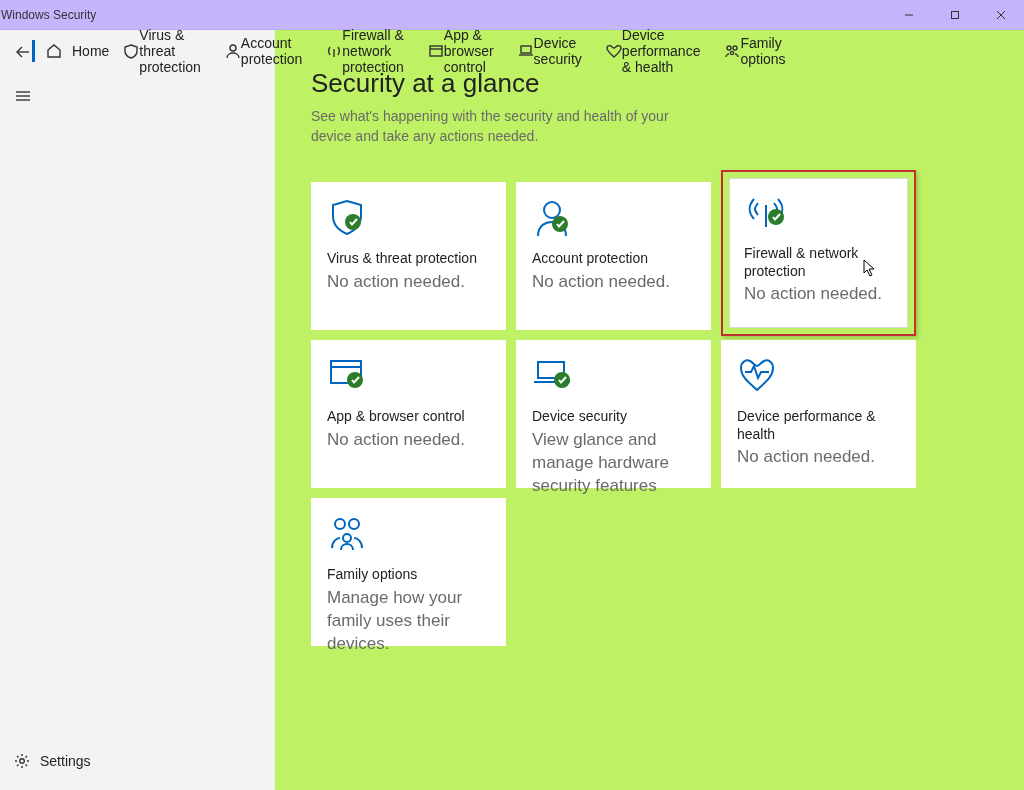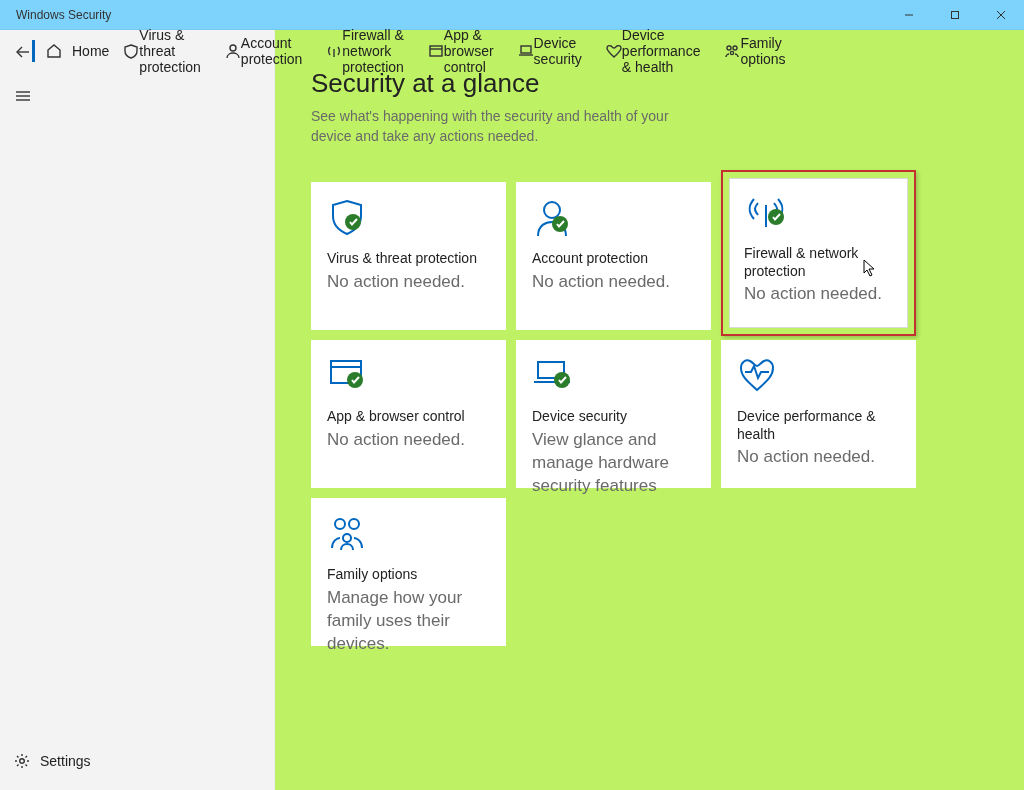--- a/index.html
+++ b/index.html
@@ -10,22 +10,22 @@
     font-size: 14px;
     color: #1a1a1a;
     background: #fff;
     overflow: hidden;
   }
   
   .titlebar {
     height: 30px;
     display: flex;
     align-items: center;
-    padding-left: 16px;
-    background: #7dd3fc;
+    padding-left: 1px;
+    background: #c4b5fd;
     border-bottom: 1px solid rgba(0,0,0,0.05);
   }
   .titlebar .title {
     font-size: 12px;
     color: #333;
     flex: 0 0 auto;
   }
   .titlebar .spacer { flex: 1; }
   .win-btn {
     width: 46px; height: 30px;

